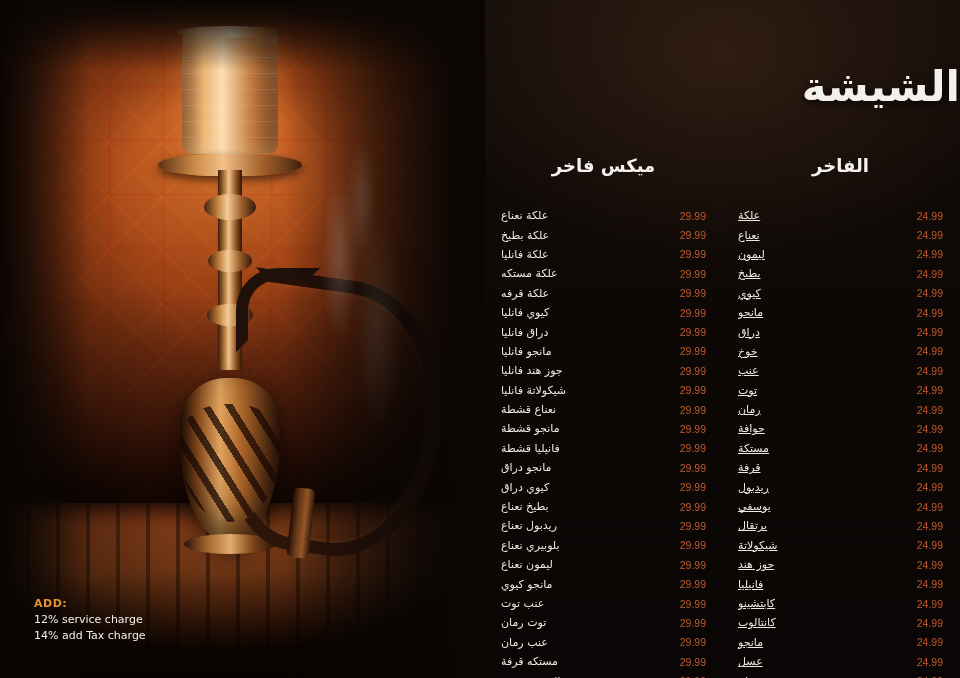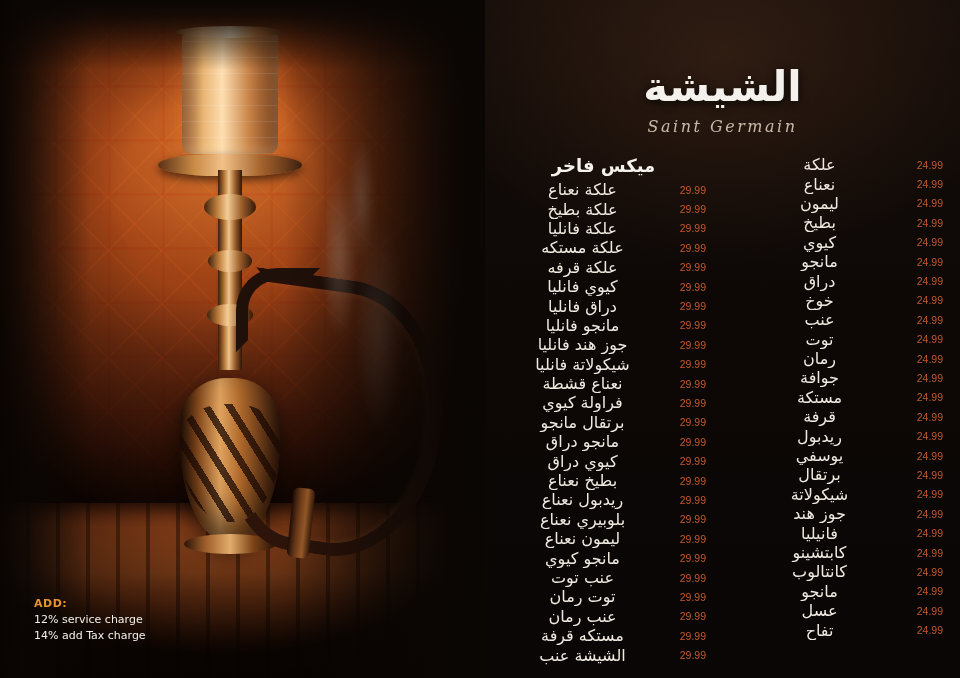--- a/index.html
+++ b/index.html
@@ -159,21 +159,21 @@
   .add-line{color:#f2efe9;font-size:11px;}
 
   
   .menu{
     position:absolute;left:485px;top:0;width:475px;height:678px;
     background:
       radial-gradient(ellipse 420px 300px at 50% 8%, rgba(70,42,26,.55) 0%, rgba(20,12,8,0) 70%),
       linear-gradient(to bottom, #150d09 0%, #0d0806 45%, #090605 100%);
   }
   .brand{
-    position:absolute;top:62px;left:0;width:475px;text-align:center;
+    position:absolute;top:62px;left:0;width:475px;
   }
   .brand-ar{
     font-family:"DejaVu Sans", sans-serif;
     font-size:42px;font-weight:bold;color:#f4f1ec;direction:rtl;
     letter-spacing:1px;
     text-shadow:0 2px 10px rgba(0,0,0,.8);
   }
   .brand-en{
     margin-top:6px;
     font-family:"DejaVu Serif", serif;
@@ -186,47 +186,47 @@
   }
   .col{
     width:237px;
     padding:0 16px;
     box-sizing:border-box;
   }
   .col-title{
     text-align:center;
     color:#f6f3ee;
     font-size:18px;font-weight:bold;direction:rtl;
-    margin-bottom:4px;
+    margin-bottom:30px;
     letter-spacing:1px;
   }
   .row{
     display:flex;flex-direction:row;align-items:center;
     height:19.4px;
     direction:rtl;
   }
   .item{
     flex:1;
-    text-align:center;
+    text-align:left;
     color:#efe9e0;
-    font-size:16px;
+    font-size:11px;
     direction:rtl;
     white-space:nowrap;
     overflow:hidden;
   }
   .price{
     width:42px;
     text-align:right;
     color:#c0592c;
     font-size:10.5px;
     direction:ltr;
     font-family:"Liberation Sans", sans-serif;
   }
   
-  .col-fakher .item{letter-spacing:2.2px;}
+  .col-fakher .item{letter-spacing:2.2px;text-decoration:underline;}
 </style>
 </head>
 <body>
 
 <div class="page">
 
   <div class="photo">
     <div class="wall"></div>
     <div class="lattice"></div>
     <div class="wall-vig"></div>
@@ -258,21 +258,20 @@
       <div class="add-title">ADD:</div>
       <div class="add-line">12% service charge</div>
       <div class="add-line">14% add Tax charge</div>
     </div>
   </div>
 
   <div class="menu">
 
     <div class="brand">
       <div class="brand-ar">الشيشة</div>
-      <div class="brand-en">Saint Germain</div>
     </div>
 
     <div class="cols">
 
       <div class="col col-mix">
         <div class="col-title">ميكس فاخر</div>
         <div class="rows">
           <div class="row">
               <span class="price">29.99</span>
               <span class="item">علكة نعناع</span>
@@ -312,25 +311,25 @@
           <div class="row">
               <span class="price">29.99</span>
               <span class="item">شيكولاتة فانليا</span>
             </div>
           <div class="row">
               <span class="price">29.99</span>
               <span class="item">نعناع قشطة</span>
             </div>
           <div class="row">
               <span class="price">29.99</span>
-              <span class="item">فراولة كيوي</span>
-            </div>
-          <div class="row">
-              <span class="price">29.99</span>
-              <span class="item">برتقال مانجو</span>
+              <span class="item">مانجو قشطة</span>
+            </div>
+          <div class="row">
+              <span class="price">29.99</span>
+              <span class="item">فانيليا قشطة</span>
             </div>
           <div class="row">
               <span class="price">29.99</span>
               <span class="item">مانجو دراق</span>
             </div>
           <div class="row">
               <span class="price">29.99</span>
               <span class="item">كيوي دراق</span>
             </div>
           <div class="row">
@@ -372,20 +371,21 @@
           <div class="row">
               <span class="price">29.99</span>
               <span class="item">الشيشة عنب</span>
             </div>
           <div class="row"></div>
 
         </div>
       </div>
 
       <div class="col col-fakher">
+        <div class="col-title">الفاخر</div>
         <div class="rows">
           <div class="row">
               <span class="price">24.99</span>
               <span class="item">علكة</span>
             </div>
           <div class="row">
               <span class="price">24.99</span>
               <span class="item">نعناع</span>
             </div>
           <div class="row">

